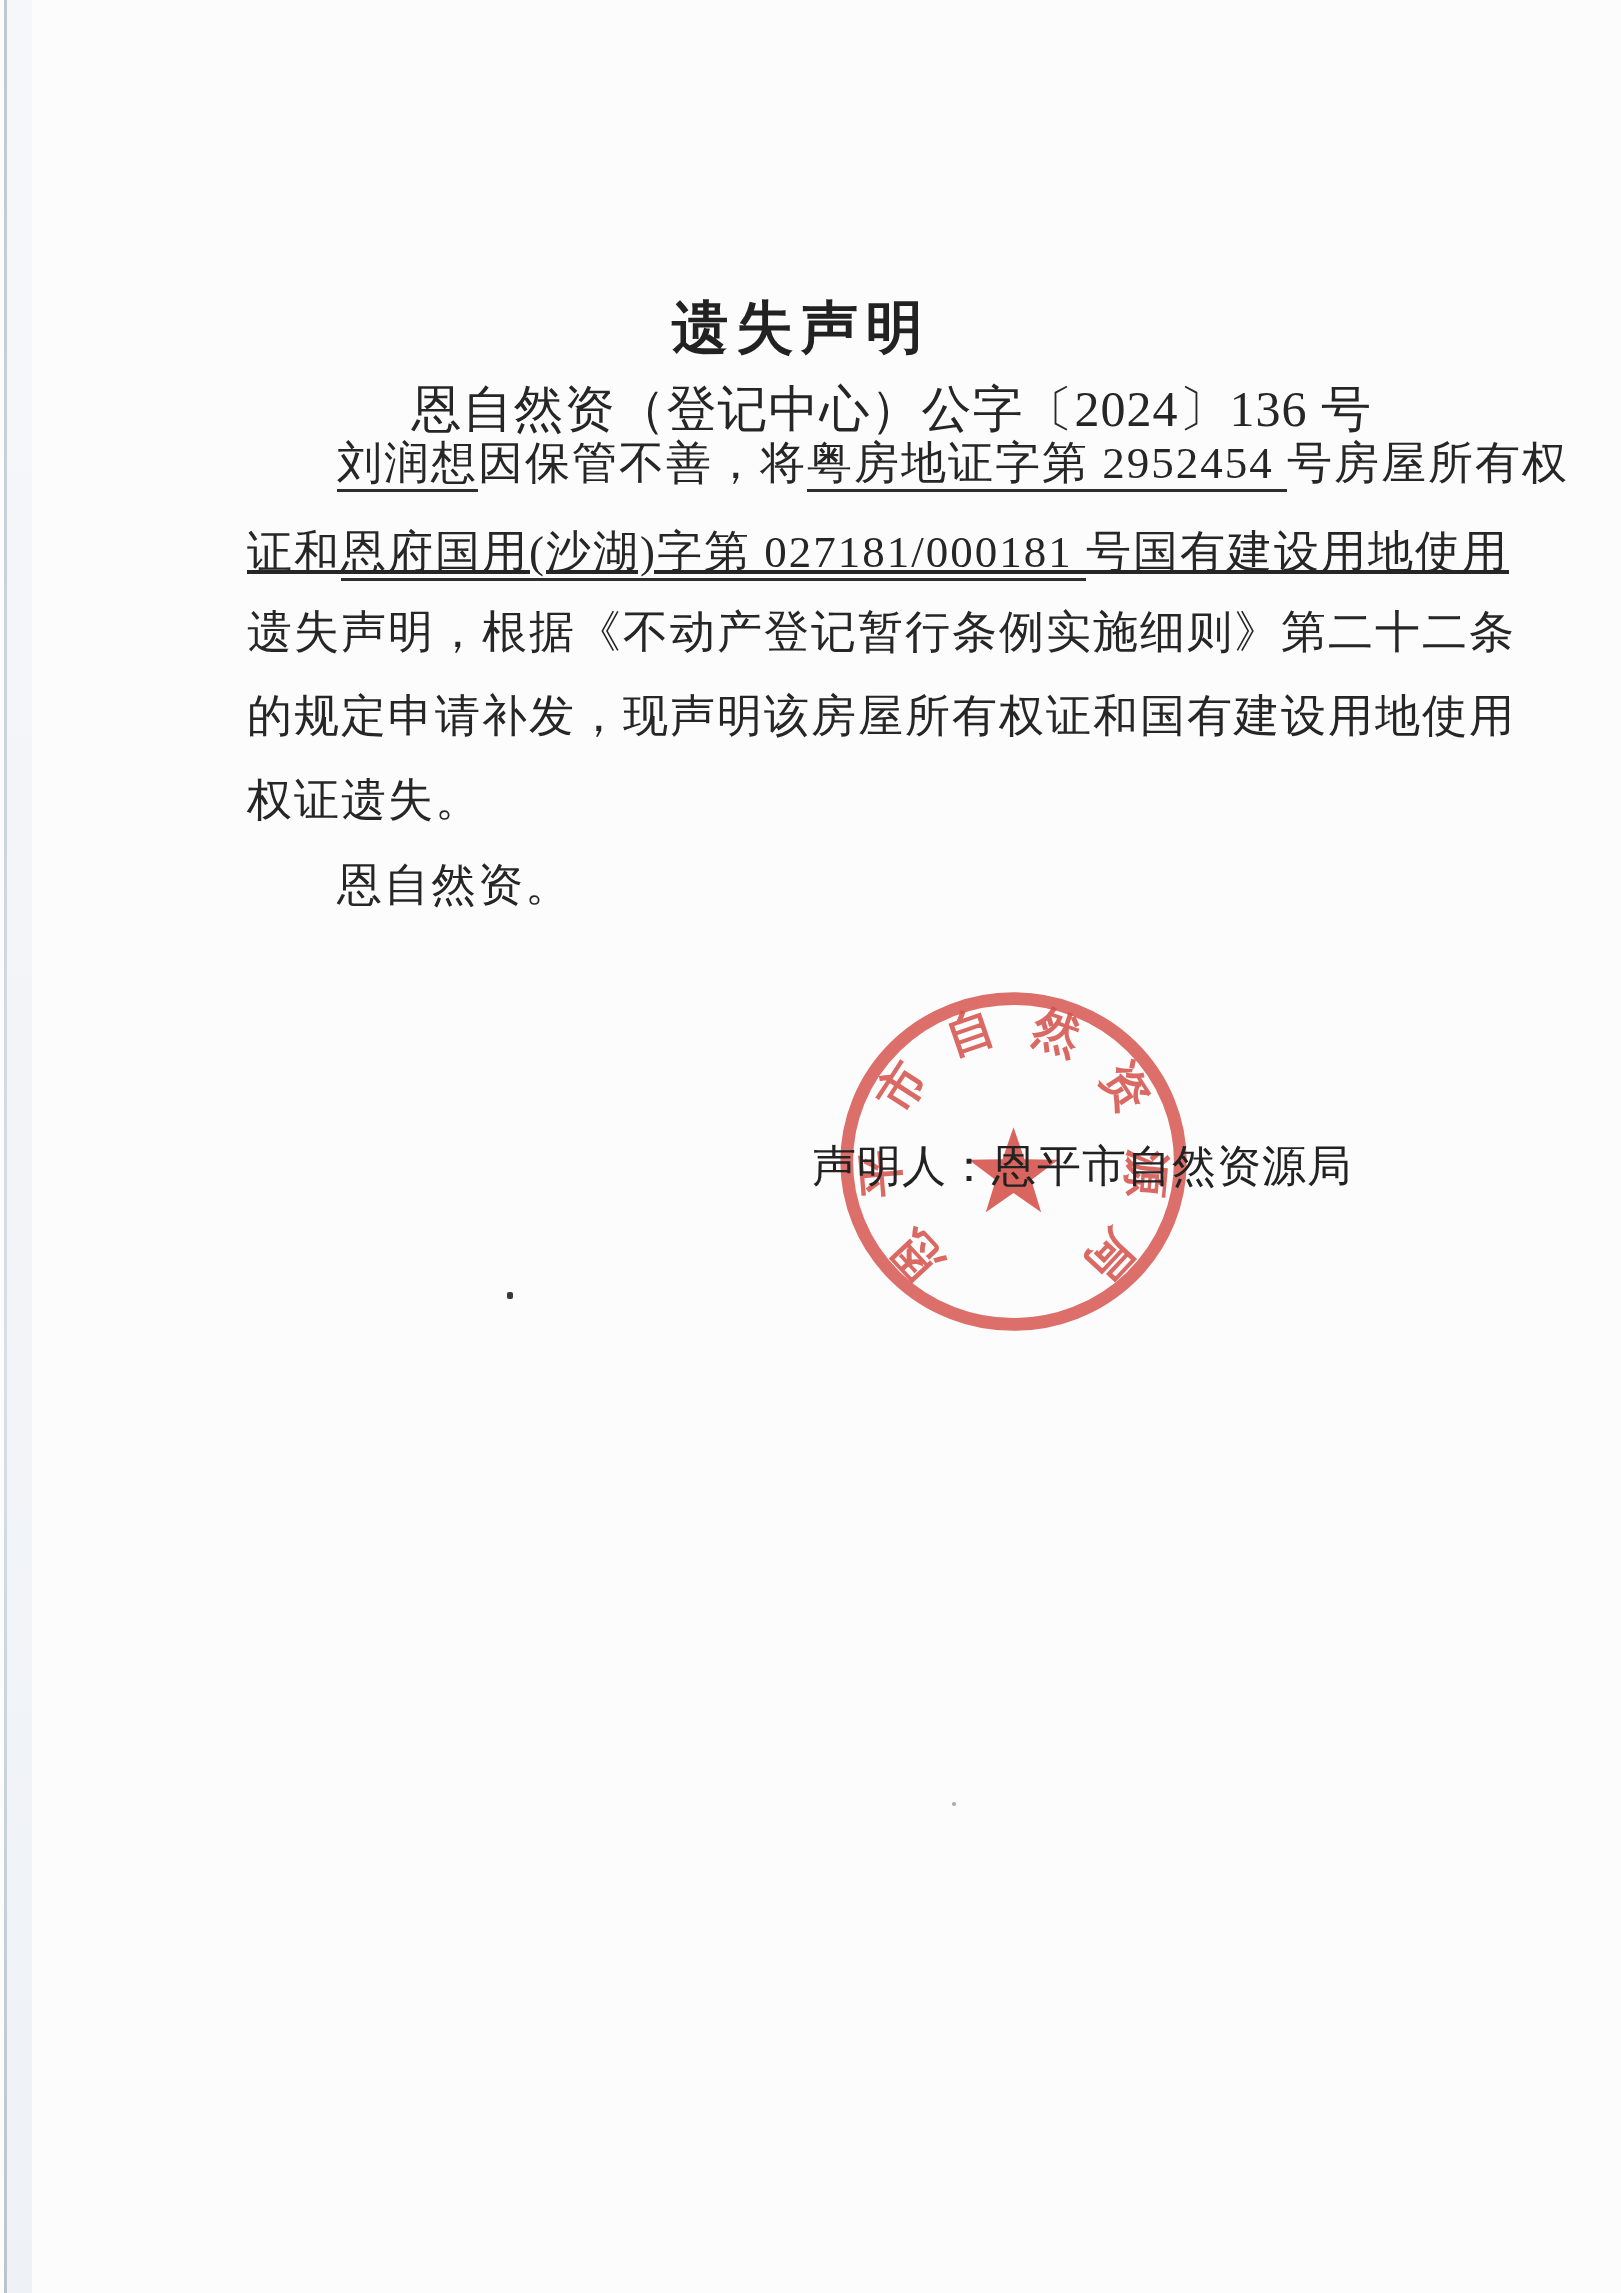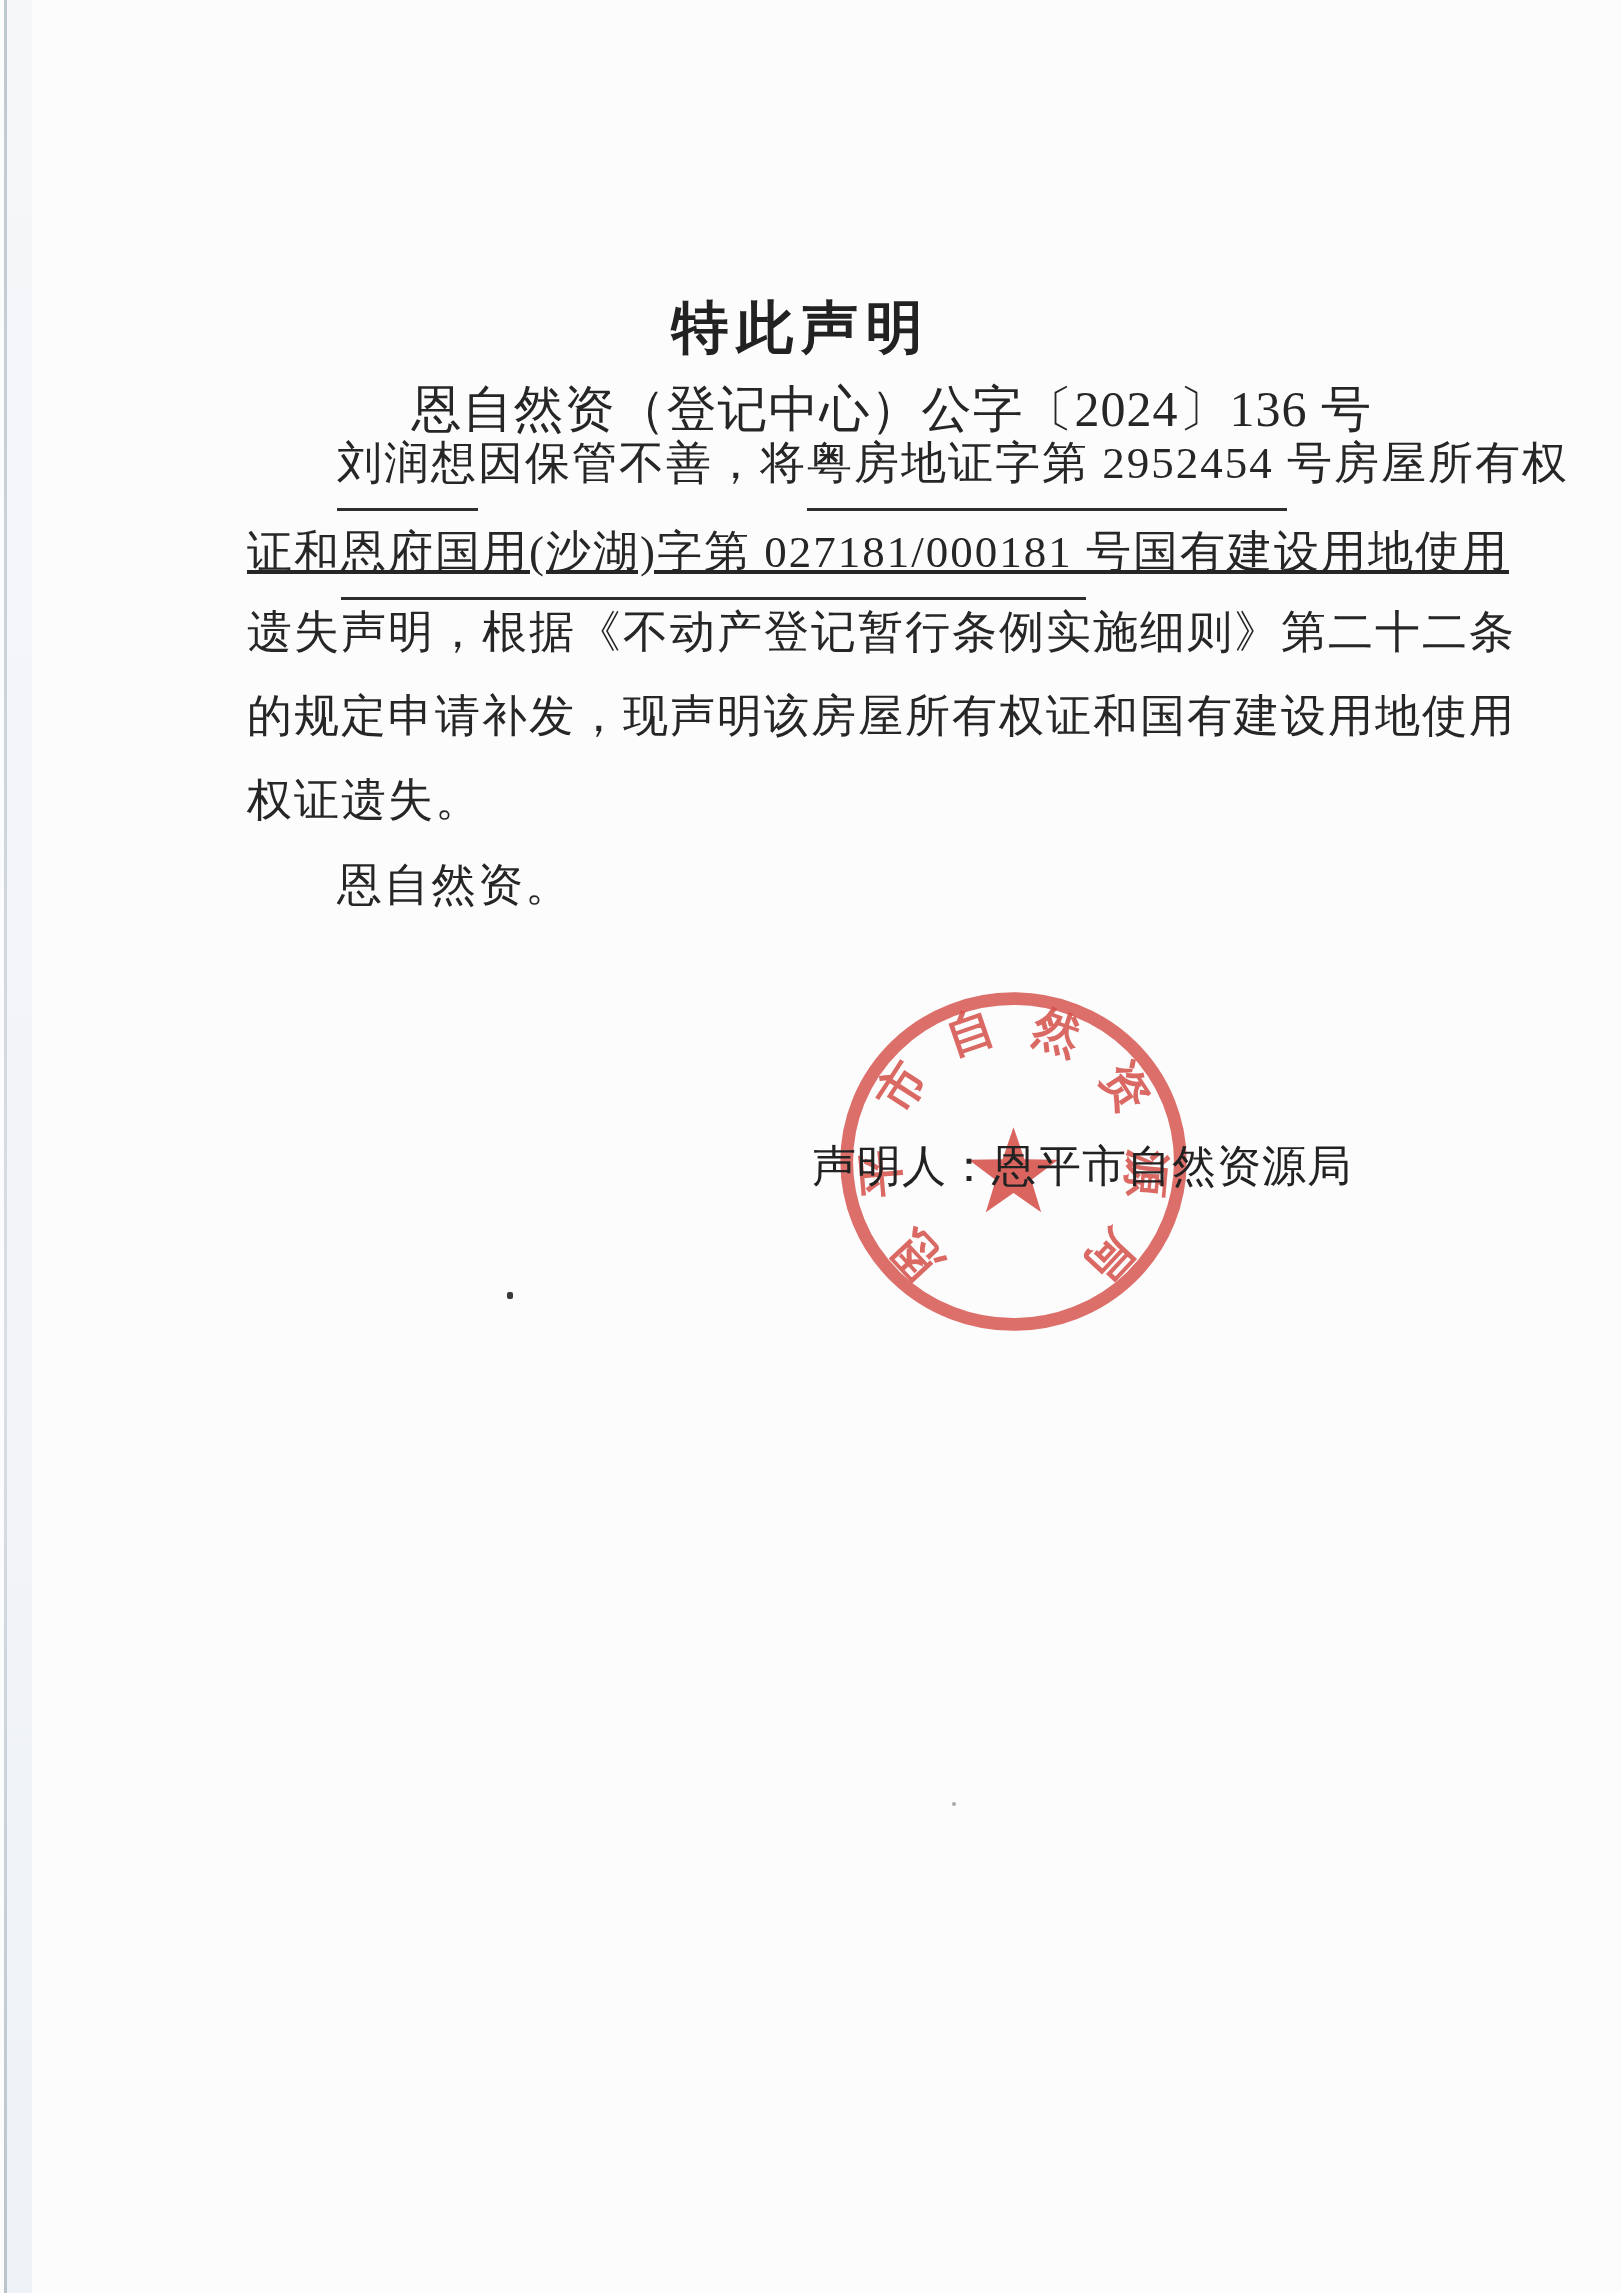--- a/index.html
+++ b/index.html
@@ -36,21 +36,21 @@
   }
   .body-lines{position:absolute;left:247px;top:0;width:1147px;}
   .body-line{
     position:absolute;left:0;
     font-size:45px;line-height:61px;letter-spacing:2px;
     white-space:nowrap;color:#262626;
   }
   .body-line.indent{padding-left:90px;}
   .body-line .u{
     border-bottom:3.9px solid #2e2e2e;
-    padding-bottom:20px;
+    padding-bottom:1px;
   }
   .signature-line{
     position:absolute;top:1121px;left:812px;
     font-size:44px;letter-spacing:1px;color:#222;white-space:nowrap;margin-top:16px;
   }
   .date-line{
     position:absolute;top:1206px;left:855px;
     font-size:44px;letter-spacing:2px;color:#222;white-space:nowrap;
   }
   .seal{
@@ -78,21 +78,21 @@
         <text x="51.5" y="197.2" font-size="48" fill="#d8514a" opacity="0.85" text-anchor="middle" dominant-baseline="central" transform="rotate(-95.0 51.5 197.2)">平</text>
         <text x="72.9" y="108.8" font-size="48" fill="#d8514a" opacity="0.85" text-anchor="middle" dominant-baseline="central" transform="rotate(-57.0 72.9 108.8)">市</text>
         <text x="142.7" y="52.6" font-size="48" fill="#d8514a" opacity="0.85" text-anchor="middle" dominant-baseline="central" transform="rotate(-19.0 142.7 52.6)">自</text>
         <text x="231.3" y="52.6" font-size="48" fill="#d8514a" opacity="0.85" text-anchor="middle" dominant-baseline="central" transform="rotate(19.0 231.3 52.6)">然</text>
         <text x="301.1" y="108.8" font-size="48" fill="#d8514a" opacity="0.85" text-anchor="middle" dominant-baseline="central" transform="rotate(57.0 301.1 108.8)">资</text>
         <text x="322.5" y="197.2" font-size="48" fill="#d8514a" opacity="0.85" text-anchor="middle" dominant-baseline="central" transform="rotate(95.0 322.5 197.2)">源</text>
         <text x="286.5" y="280.5" font-size="48" fill="#d8514a" opacity="0.85" text-anchor="middle" dominant-baseline="central" transform="rotate(133.0 286.5 280.5)">局</text>
       </g>
   </svg>
 
-  <div class="doc-title">特此声明</div>
+  <div class="doc-title">遗失声明</div>
 
   <div class="doc-number">恩自然资（登记中心）公字〔2024〕136 号</div>
 
   <div class="body-lines" id="body-lines">
       <div class="body-line indent" style="top: 433px;"><span class="u">刘润想</span><span>因保管不善，将</span><span class="u">粤房地证字第 2952454 </span><span>号房屋所有权</span></div>
       <div class="body-line" style="top: 522px; text-decoration: underline;"><span>证和</span><span class="u">恩府国用(沙湖)字第 027181/000181 </span><span>号国有建设用地使用</span></div>
       <div class="body-line" style="top: 602px;"><span>遗失声明，根据《不动产登记暂行条例实施细则》第二十二条</span></div>
       <div class="body-line" style="top: 686px;"><span>的规定申请补发，现声明该房屋所有权证和国有建设用地使用</span></div>
       <div class="body-line" style="top: 770px;"><span>权证遗失。</span></div>
       <div class="body-line indent" style="top: 855px;"><span>恩自然资。</span></div>

